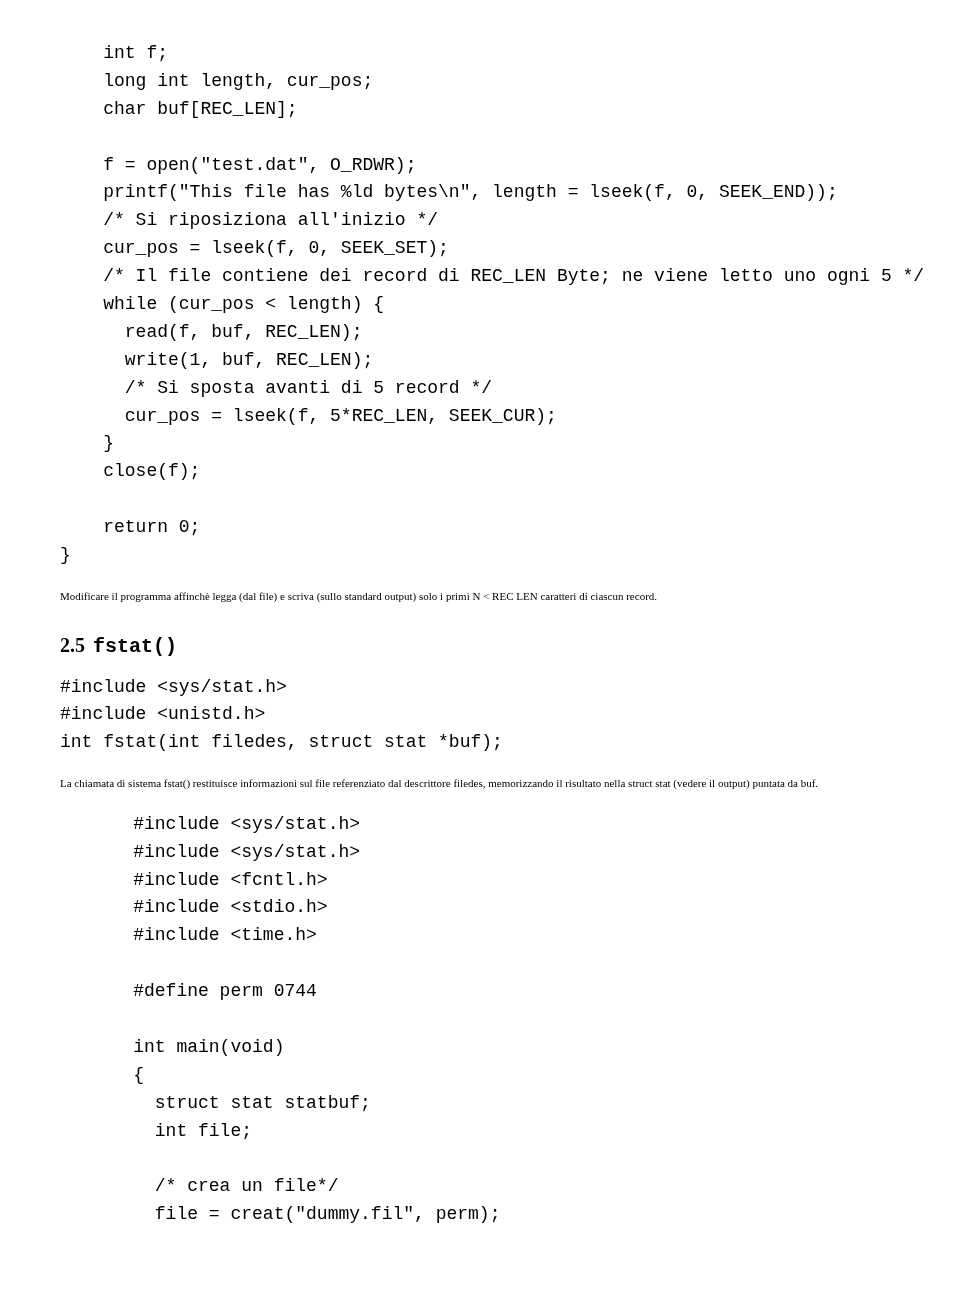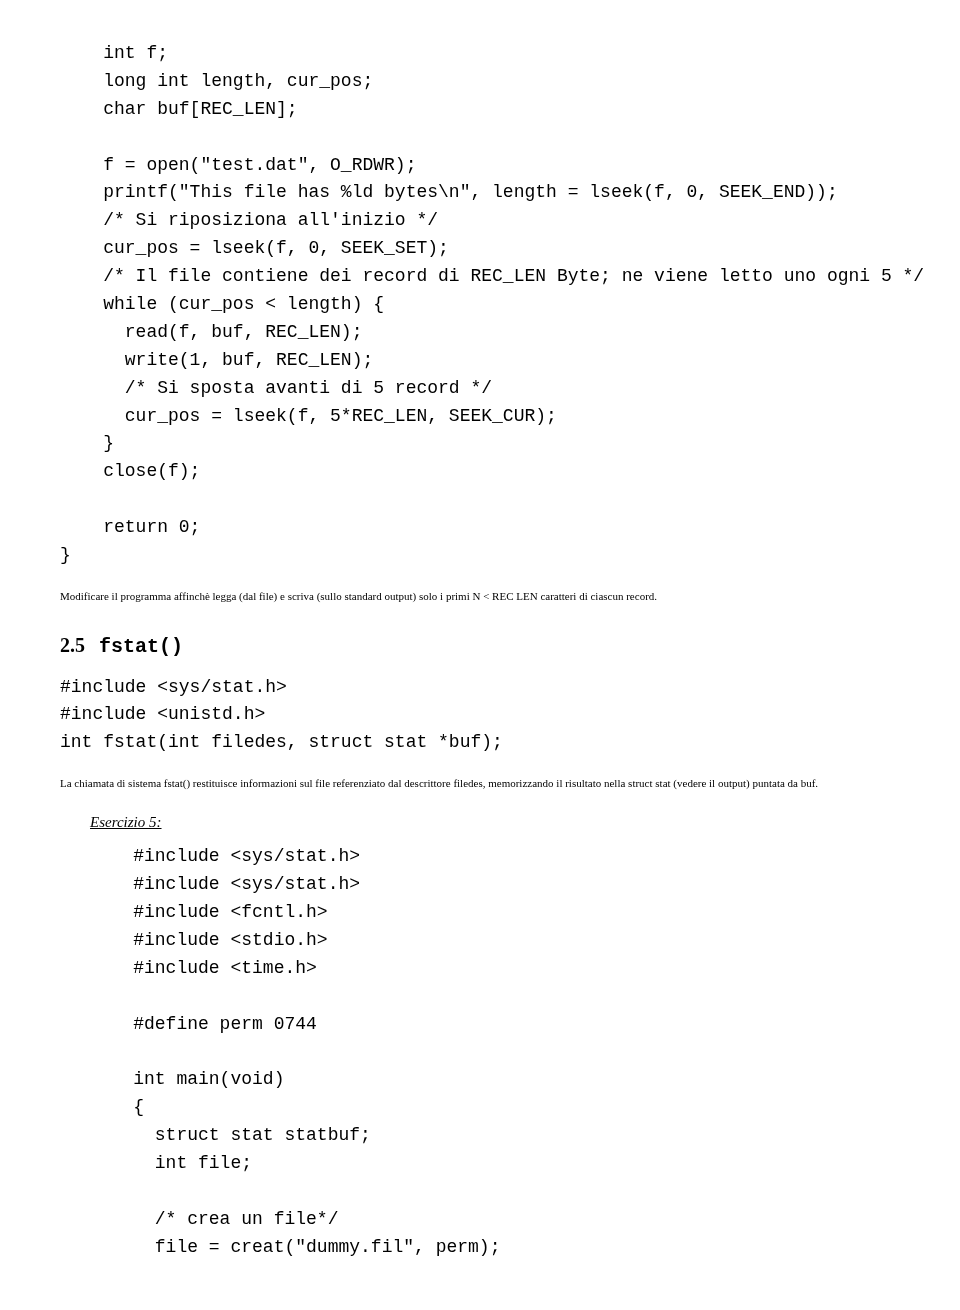--- a/index.html
+++ b/index.html
@@ -33,21 +33,21 @@
       margin-bottom: 18px;
     }
 
     .section-heading {
       font-family: Georgia, 'Times New Roman', serif;
       font-size: 20px;
       font-weight: bold;
       margin: 24px 0 12px 0;
       display: flex;
       align-items: baseline;
-      gap: 14px;
+      gap: 8px;
     }
 
     .section-heading .section-number {
       font-size: 20px;
       font-weight: bold;
     }
 
     .section-heading .section-title {
       font-family: 'Courier New', Courier, monospace;
       font-size: 20px;
@@ -100,21 +100,20 @@
 
 <div>
   <div class="code-block" id="code2">#include &lt;sys/stat.h&gt;
 #include &lt;unistd.h&gt;
 int fstat(int filedes, struct stat *buf);</div>
 </div>
 
 <div class="prose">La chiamata di sistema fstat() restituisce informazioni sul file referenziato dal descrittore filedes, memorizzando il risultato nella struct stat (vedere il output) puntata da buf.</div>
 
 <div class="indented">
-  <span class="exercise-label">Esercizio  5:</span>
   <div class="code-block" id="code3">    #include &lt;sys/stat.h&gt;
     #include &lt;sys/stat.h&gt;
     #include &lt;fcntl.h&gt;
     #include &lt;stdio.h&gt;
     #include &lt;time.h&gt;
 
     #define perm 0744
 
     int main(void)
     {

